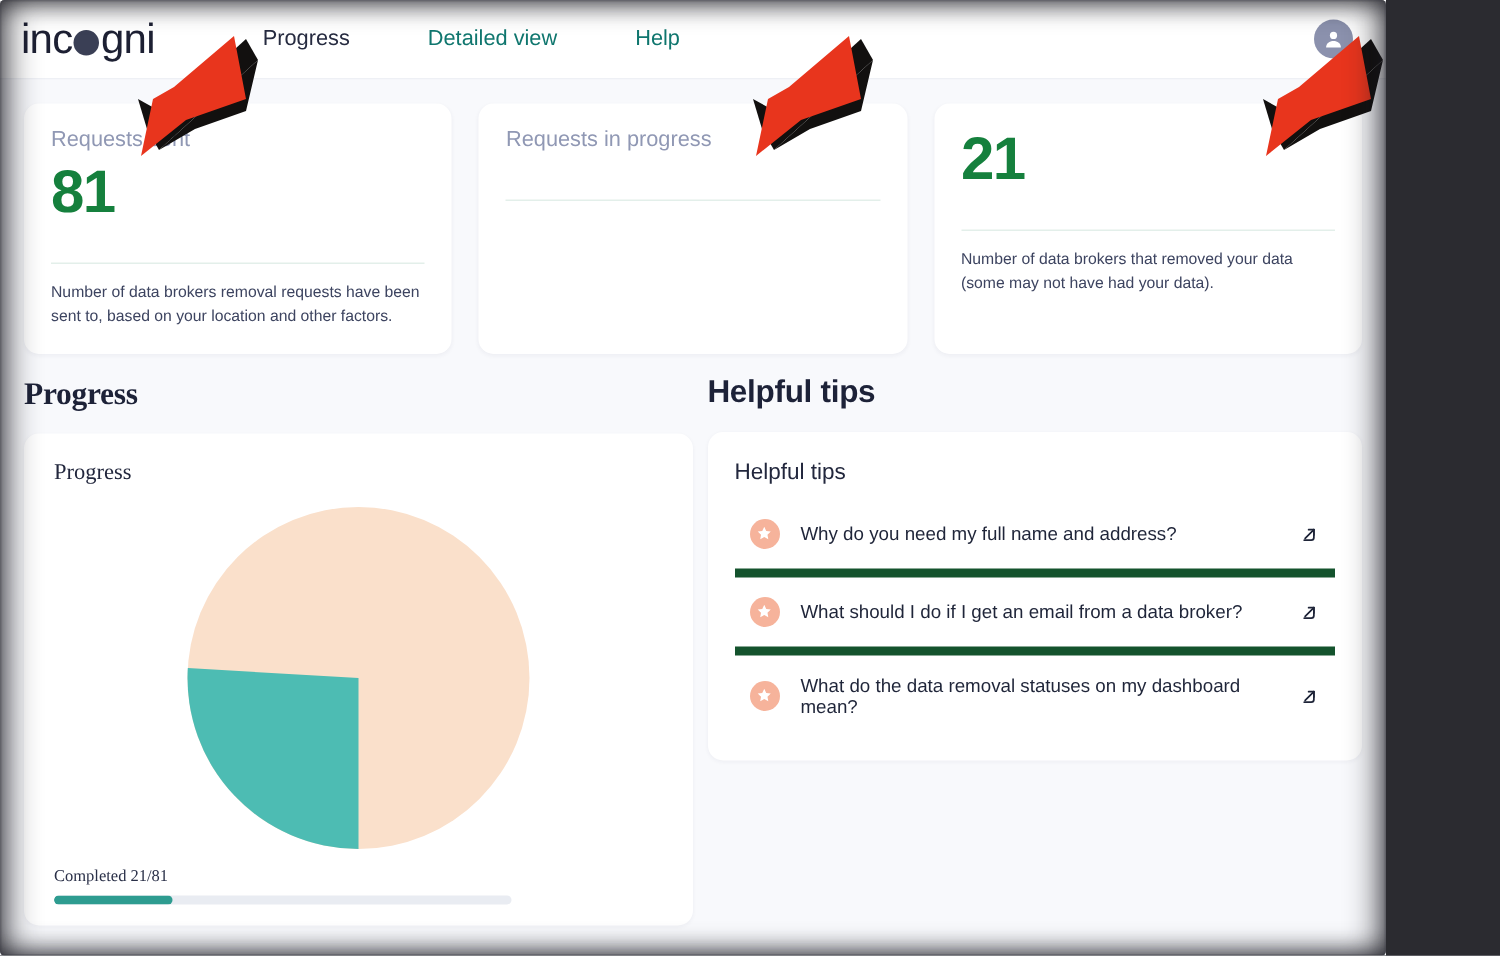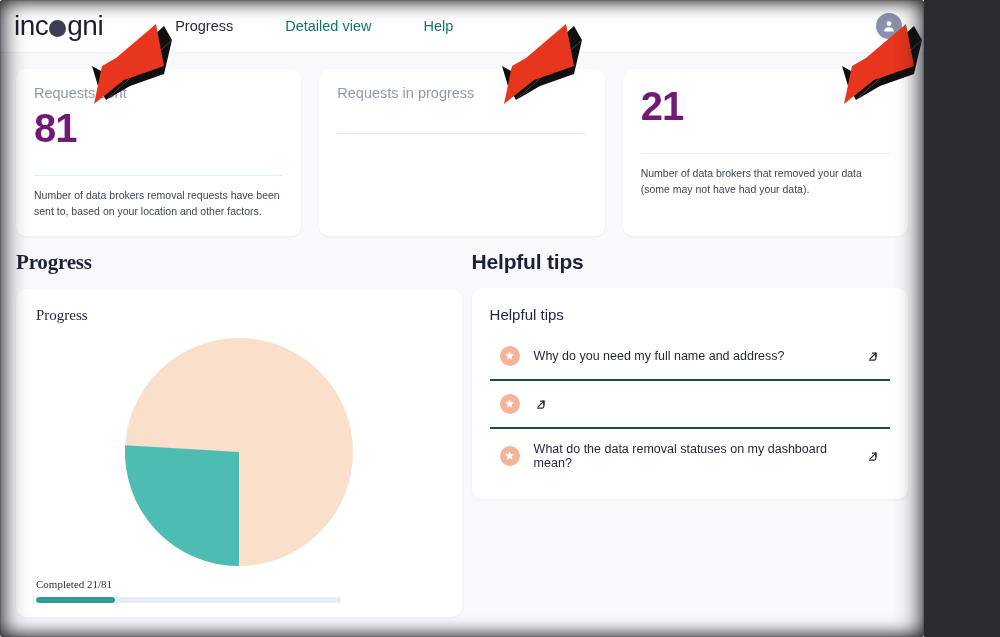--- a/index.html
+++ b/index.html
@@ -105,21 +105,21 @@
     flex-direction: column;
   }
   .stat-label {
     font-size: 14.5px;
     color: #9098b4;
     margin-bottom: 6px;
   }
   .stat-value {
     font-size: 40px;
     font-weight: 700;
-    color: #701a75;
+    color: #15803d;
     letter-spacing: -1px;
     line-height: 1.05;
   }
   .stat-divider {
     height: 1px;
     background: #e3efea;
     margin: 26px 0 12px 0;
   }
   .stat-desc {
     font-size: 10.5px;
@@ -185,21 +185,21 @@
   }
 
   
   .tips-panel { padding: 18px 18px 16px 18px; }
   .tips-panel .panel-title { margin-bottom: 10px; }
   .tip-row {
     display: flex;
     align-items: center;
     gap: 14px;
     padding: 13px 10px 13px 10px;
-    border-bottom: 2px solid #14532d;
+    border-bottom: 6px solid #14532d;
   }
   .tip-row:last-child { border-bottom: none; }
   .tip-star {
     flex: 0 0 auto;
     width: 20px; height: 20px;
     border-radius: 50%;
     background: #f6b39b;
     display: flex; align-items: center; justify-content: center;
   }
   .tip-text {
@@ -310,20 +310,21 @@
               </svg>
             </span>
           </div>
 
           <div class="tip-row">
             <span class="tip-star">
               <svg width="11" height="11" viewBox="0 0 24 24" aria-hidden="true">
                 <path d="M12 2.6l2.9 6 6.6.9-4.8 4.6 1.2 6.5-5.9-3.1-5.9 3.1 1.2-6.5L2.5 9.5l6.6-.9z" fill="#ffffff"></path>
               </svg>
             </span>
+            <span class="tip-text">What should I do if I get an email from a data broker?</span>
             <span class="tip-link">
               <svg width="14" height="14" viewBox="0 0 24 24" fill="none" stroke="#1f2539" stroke-width="2" stroke-linecap="round" stroke-linejoin="round" aria-hidden="true">
                 <path d="M17 7v9a3 3 0 0 1-3 3H6"></path>
                 <path d="M7 17L17 7"></path>
                 <path d="M11 7h6v6"></path>
               </svg>
             </span>
           </div>
 
           <div class="tip-row">

